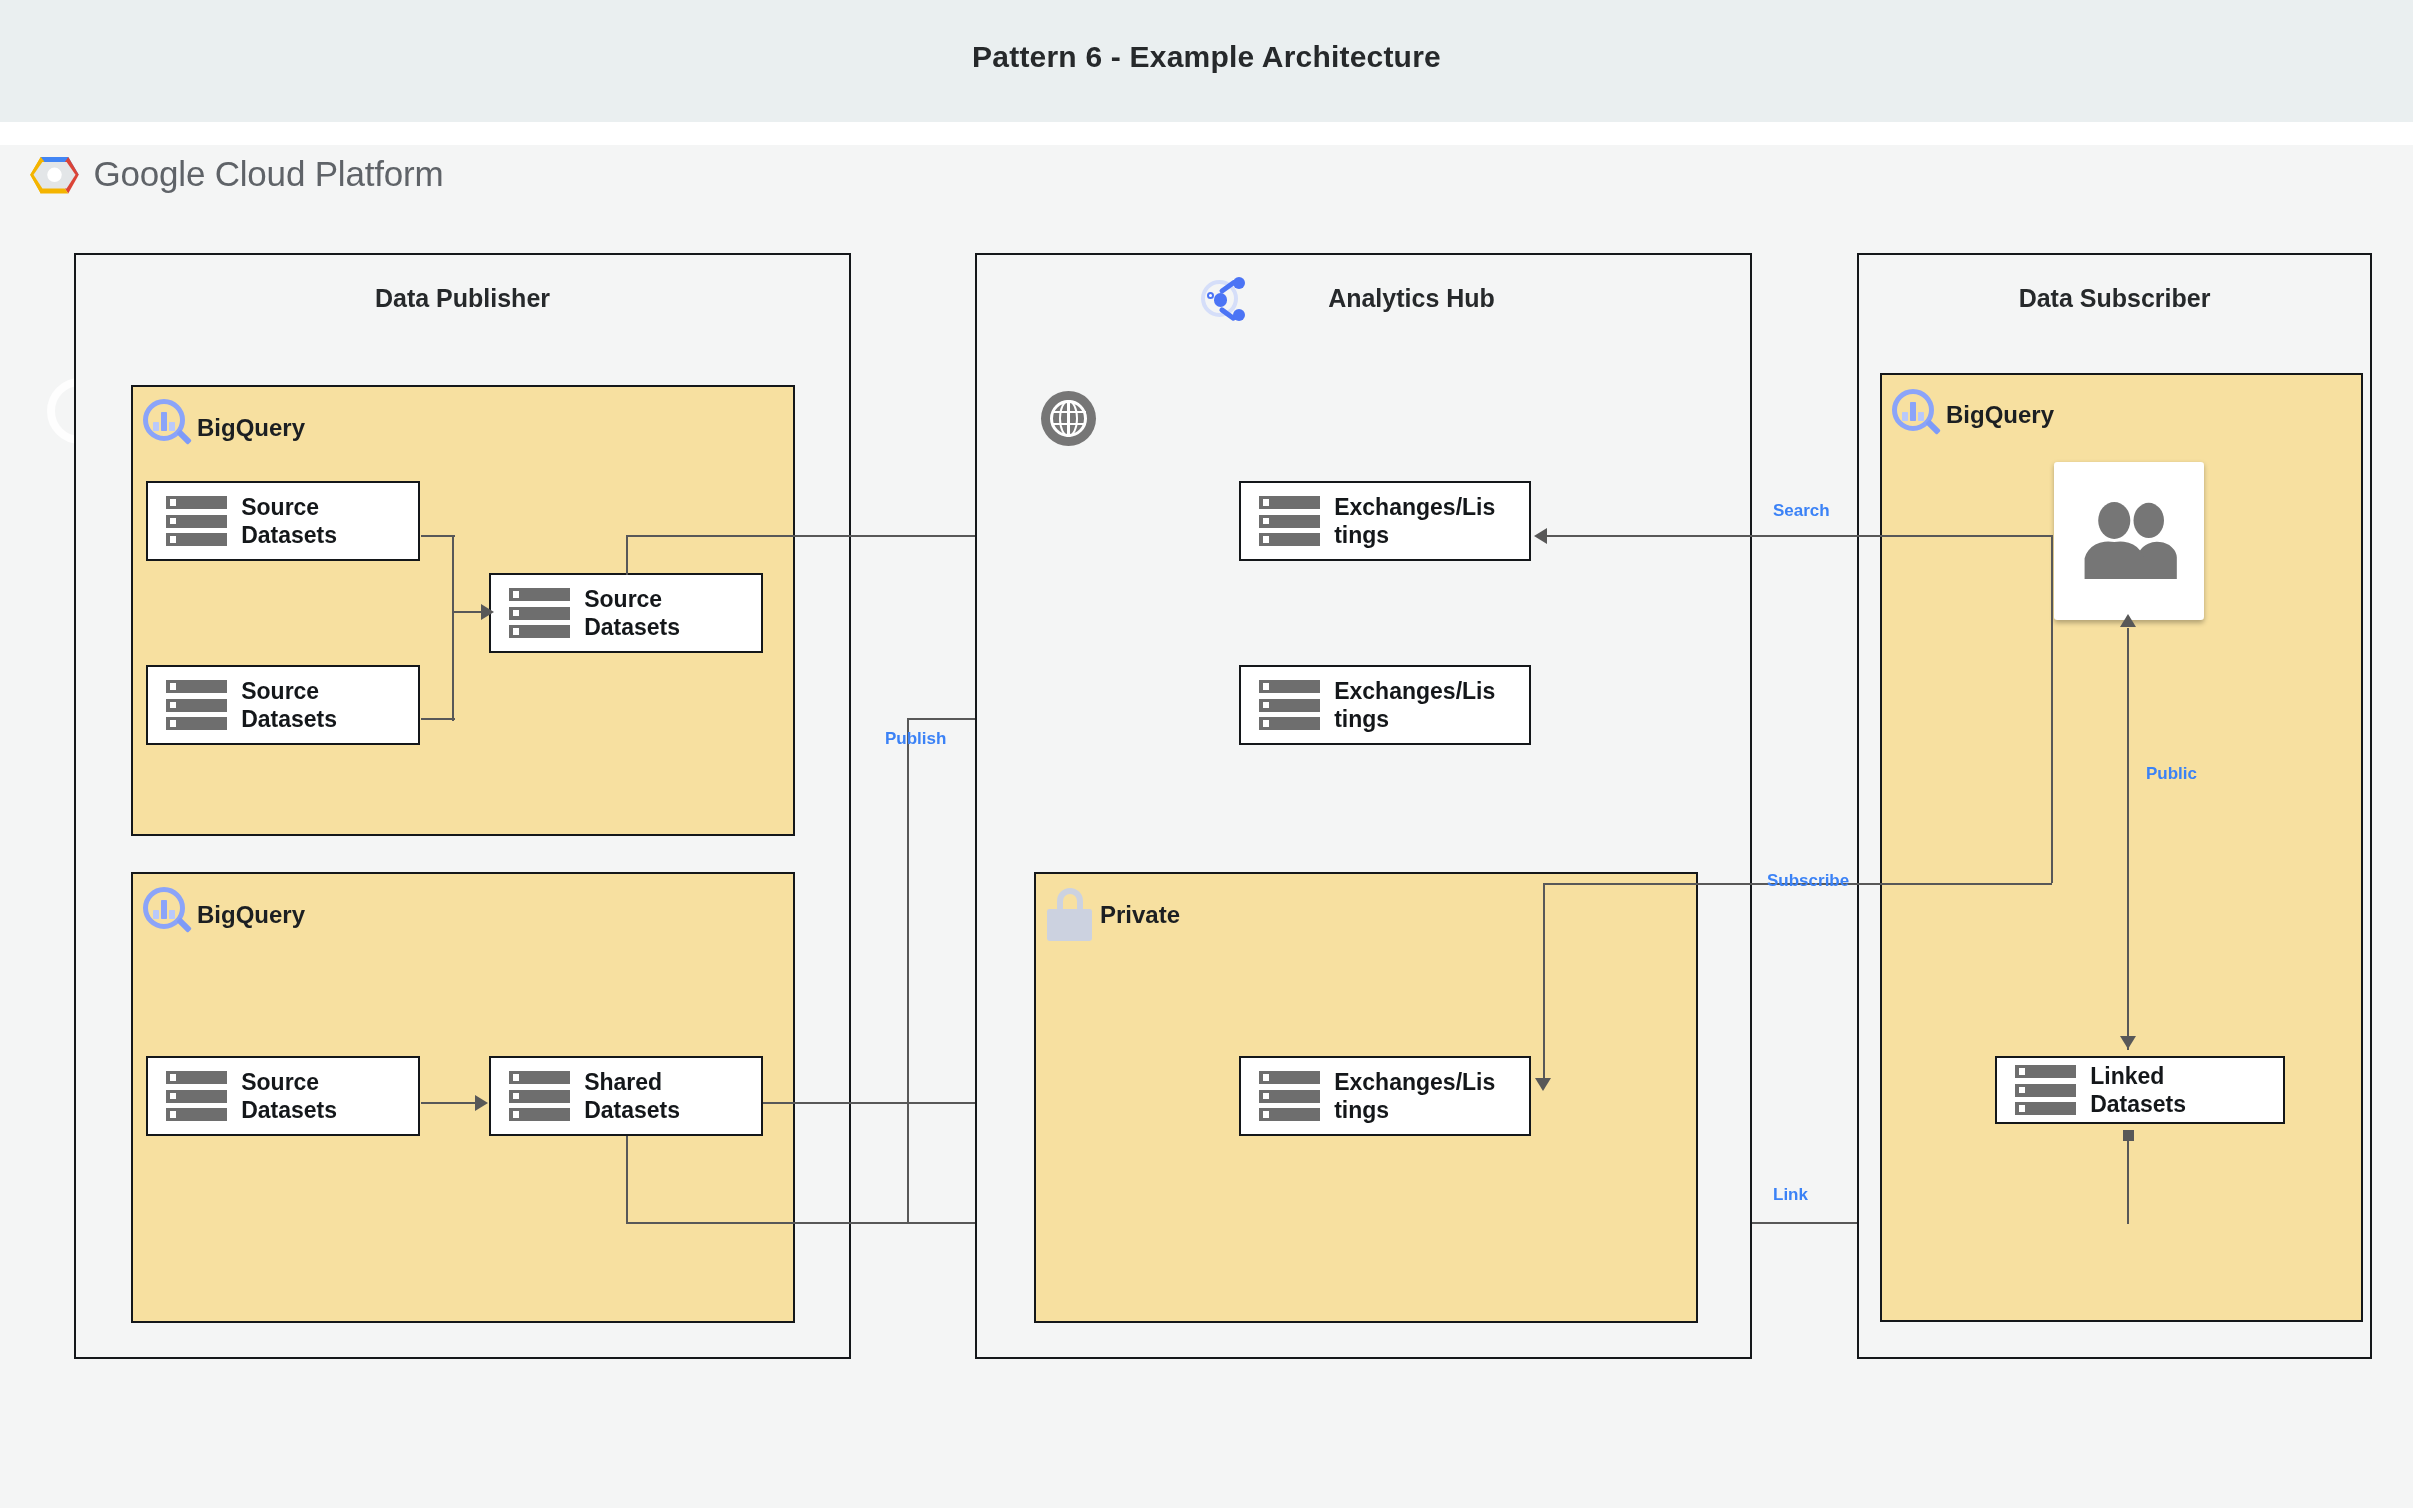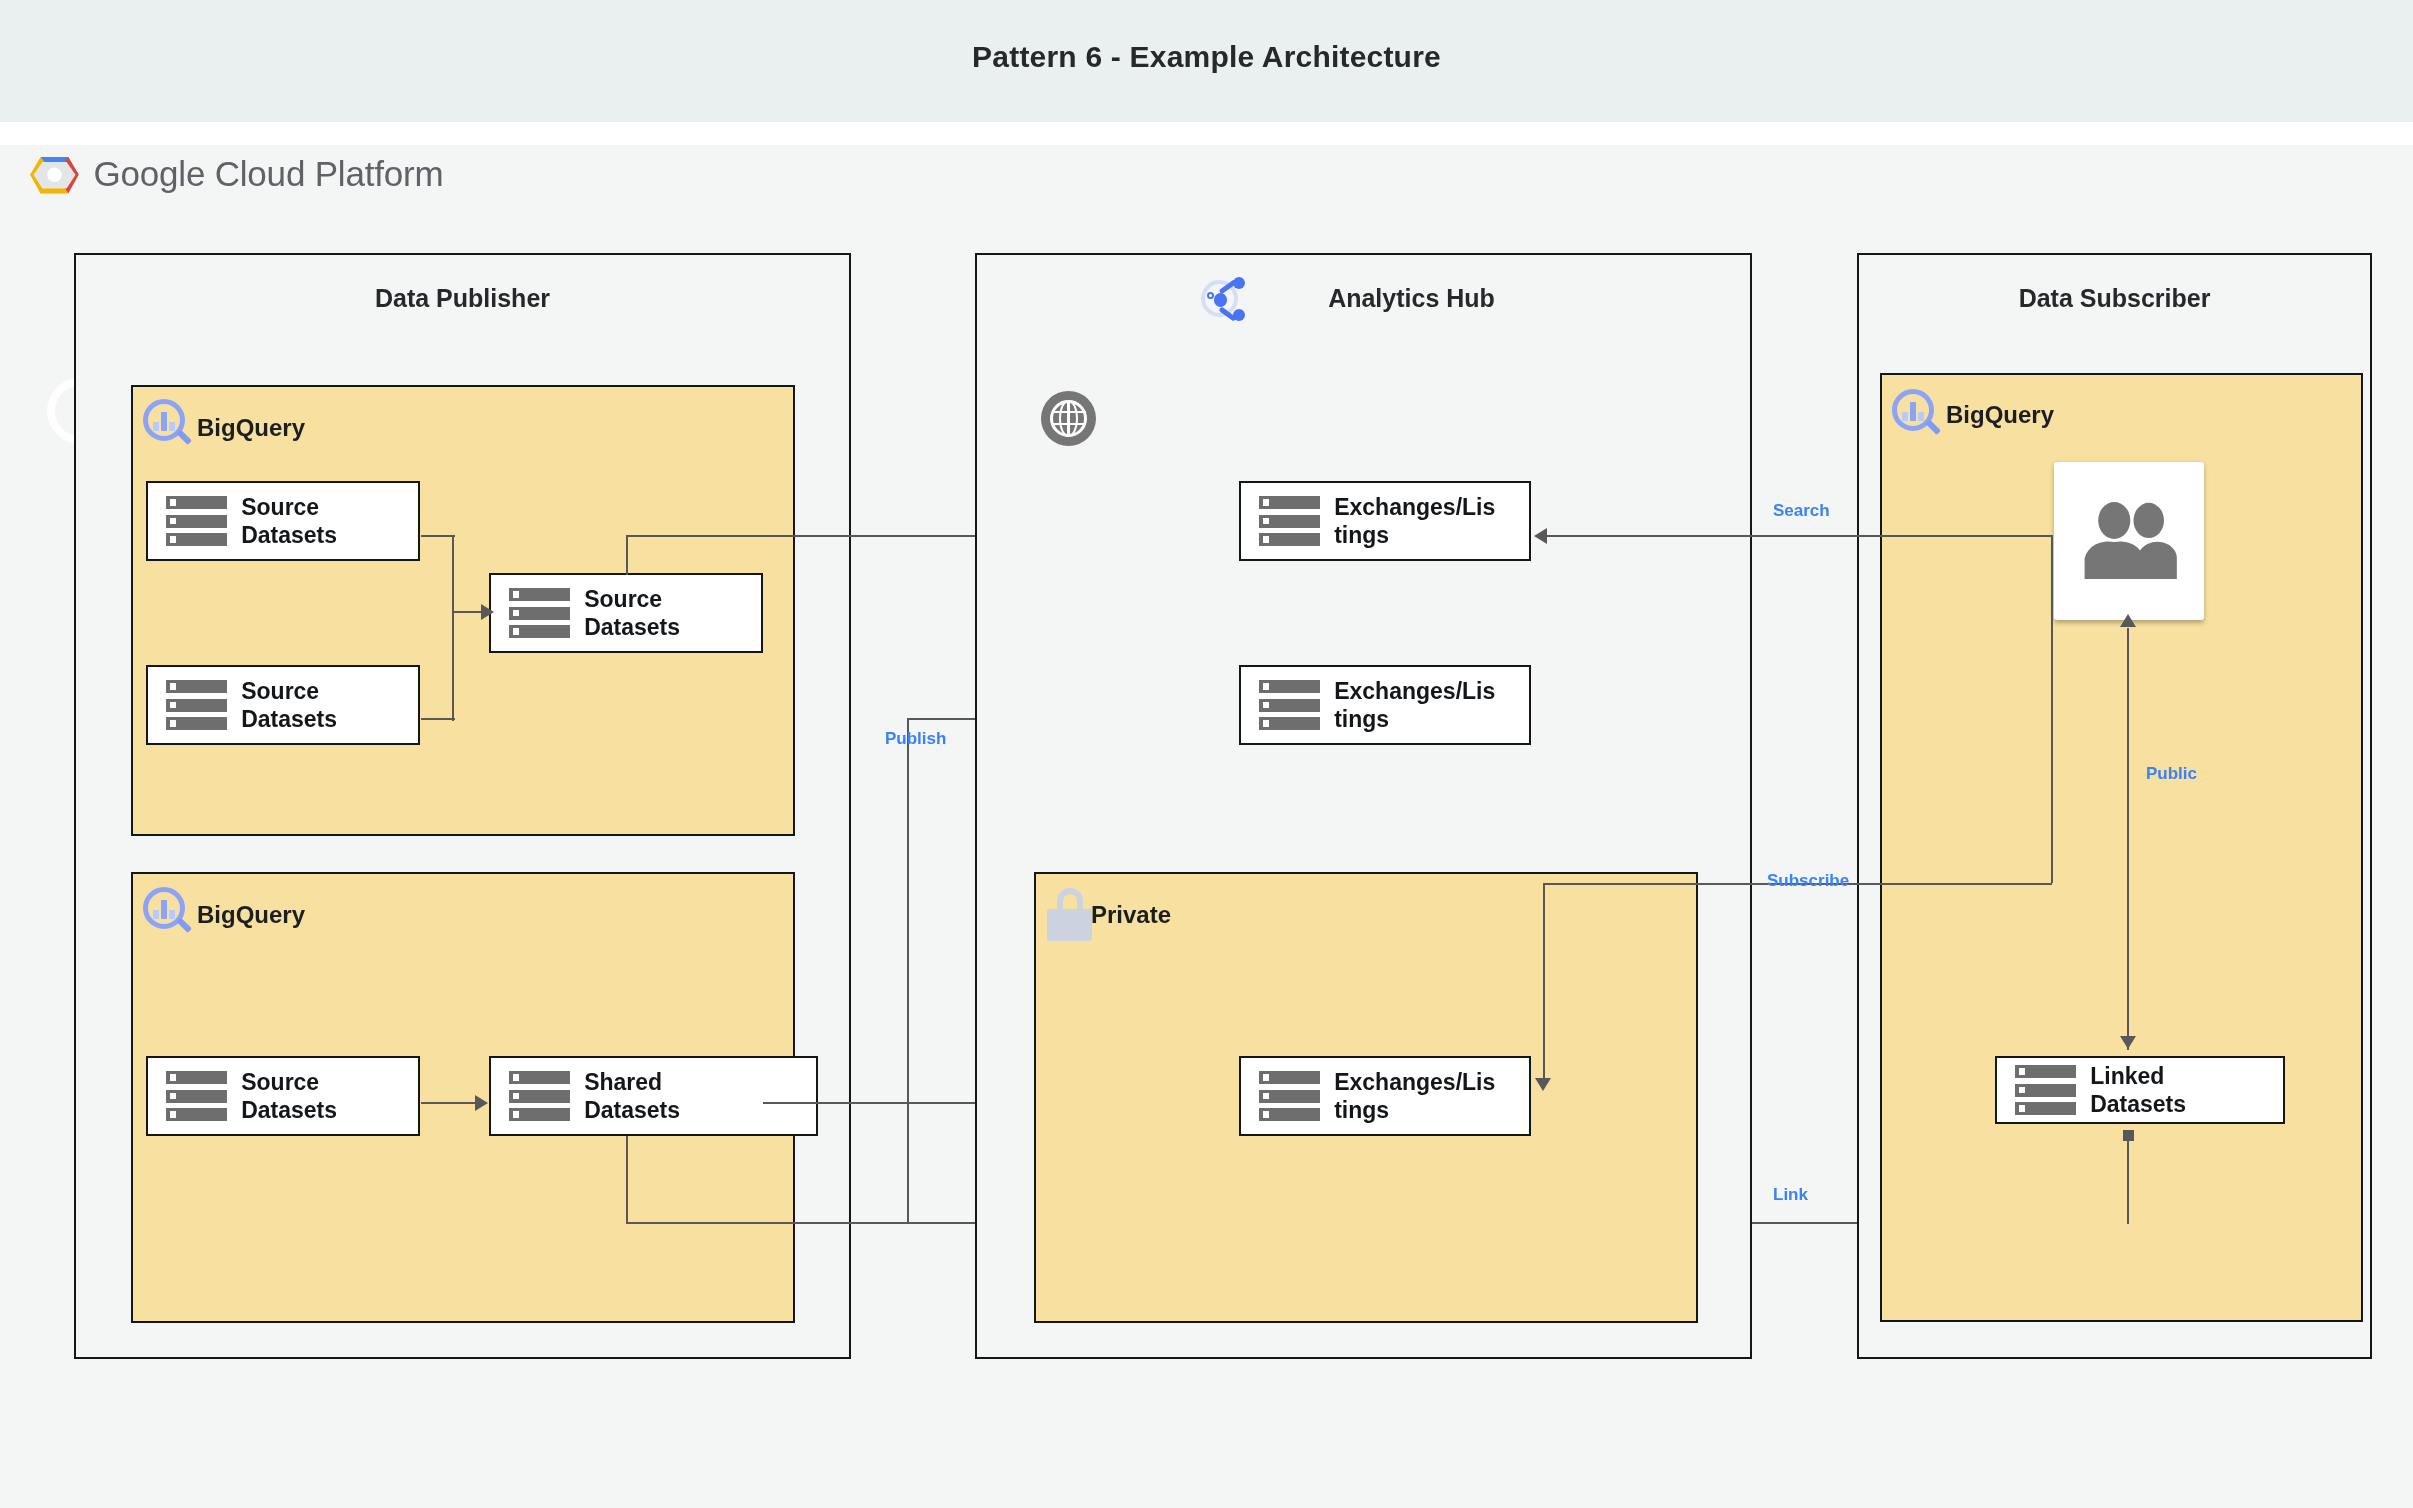--- a/index.html
+++ b/index.html
@@ -249,21 +249,21 @@
 
   <div class="node" style="left:146px;top:1056px;width:274px;height:80px;">
     <div class="rack">
         <i></i>
         <i></i>
         <i></i>
       </div>
     <div class="node-text"><span>Source</span><br><span>Datasets</span></div>
   </div>
 
-  <div class="node" style="left:489px;top:1056px;width:329px;height:80px;">
+  <div class="node" style="left:489px;top:1056px;width:274px;height:80px;">
     <div class="rack">
         <i></i>
         <i></i>
         <i></i>
       </div>
     <div class="node-text"><span>Shared</span><br><span>Datasets</span></div>
   </div>
   <div class="ln lnh" style="left:421px;top:1102px;width:56px;"></div>
   <div class="arr arr-r" style="left:475px;top:1095px;"></div>
 
@@ -310,21 +310,21 @@
   <div class="node" style="left:1239px;top:665px;width:292px;height:80px;">
     <div class="rack">
         <i></i>
         <i></i>
         <i></i>
       </div>
     <div class="node-text" style="width:169px;"><span>Exchanges/Lis</span><br><span>tings</span></div>
   </div>
 
   <div class="group" style="left:1034px;top:872px;width:664px;height:451px;">
-    <div class="group-label" style="left:55px;top:26.5px;">Private</div>
+    <div class="group-label" style="left:64px;top:26.5px;">Private</div>
   </div>
   <div class="lock-icon" style="left:1047px;top:888px;">
     <div class="shackle"></div>
       <div class="body"></div>
   </div>
 
   <div class="node" style="left:1239px;top:1056px;width:292px;height:80px;">
     <div class="rack">
         <i></i>
         <i></i>

